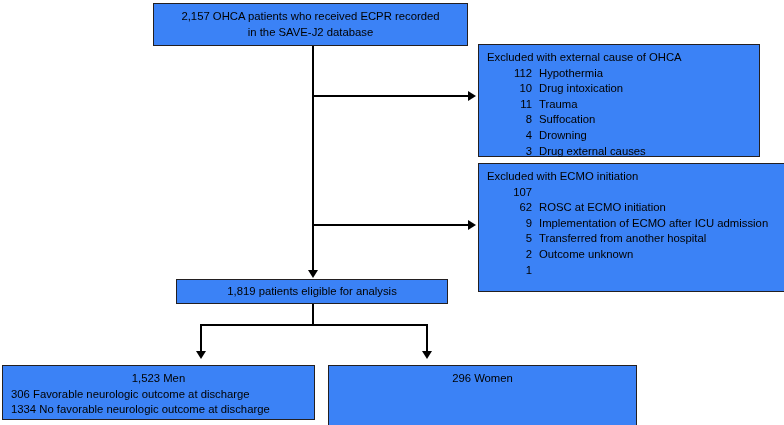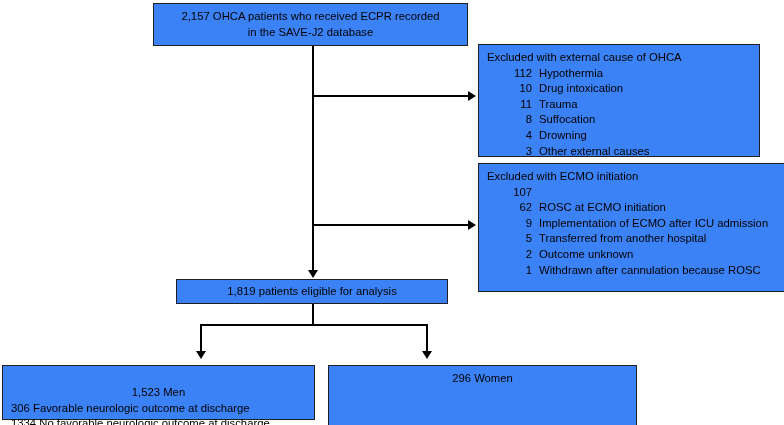--- a/index.html
+++ b/index.html
@@ -121,21 +121,21 @@
     <div class="list-row">
       <span class="list-num">8</span>
       <span class="list-txt">Suffocation</span>
     </div>
     <div class="list-row">
       <span class="list-num">4</span>
       <span class="list-txt">Drowning</span>
     </div>
     <div class="list-row">
       <span class="list-num">3</span>
-      <span class="list-txt">Other external causes</span>
+      <span class="list-txt">Drug external causes</span>
     </div>
   </div>
 
   <div class="box box-list" style="left:478px; top:163px; width:357px; height:129px;">
     <div class="list-head">Excluded with ECMO initiation</div>
     <div class="list-row">
       <span class="list-num">107</span>
     </div>
     <div class="list-row">
       <span class="list-num">62</span>
@@ -148,29 +148,28 @@
     <div class="list-row">
       <span class="list-num">5</span>
       <span class="list-txt">Transferred from another hospital</span>
     </div>
     <div class="list-row">
       <span class="list-num">2</span>
       <span class="list-txt">Outcome unknown</span>
     </div>
     <div class="list-row">
       <span class="list-num">1</span>
-      <span class="list-txt">Withdrawn after cannulation because ROSC</span>
     </div>
   </div>
 
   <div class="box box-centered" style="left:176px; top:279px; width:272px; height:25px;">
     <div>1,819 patients eligible for analysis</div>
   </div>
 
-  <div class="box" style="left:2px; top:365px; width:313px; height:55px; padding-top:19px;">
+  <div class="box" style="left:2px; top:365px; width:313px; height:55px; padding-top:5px;">
     <div class="bottom-head">1,523 Men</div>
     <div class="bottom-body">
       <div class="bottom-line">306 Favorable neurologic outcome at discharge</div>
       <div class="bottom-line">1334 No favorable neurologic outcome at discharge</div>
     </div>
   </div>
 
   <div class="box" style="left:328px; top:365px; width:309px; height:65px; padding-top:5px;">
     <div class="bottom-head">296 Women</div>
   </div>

